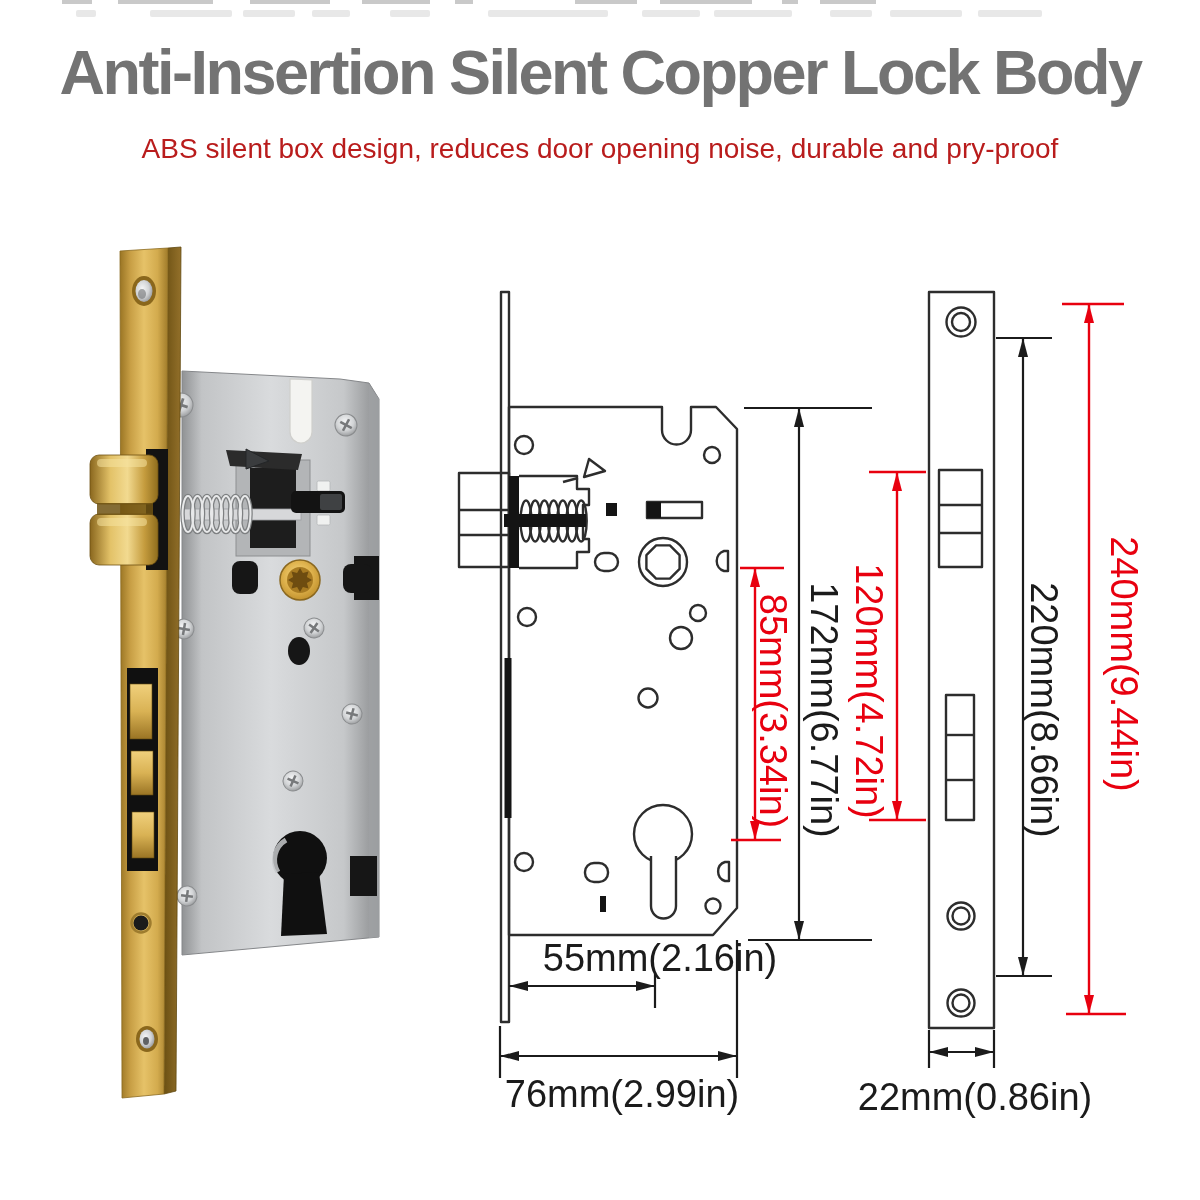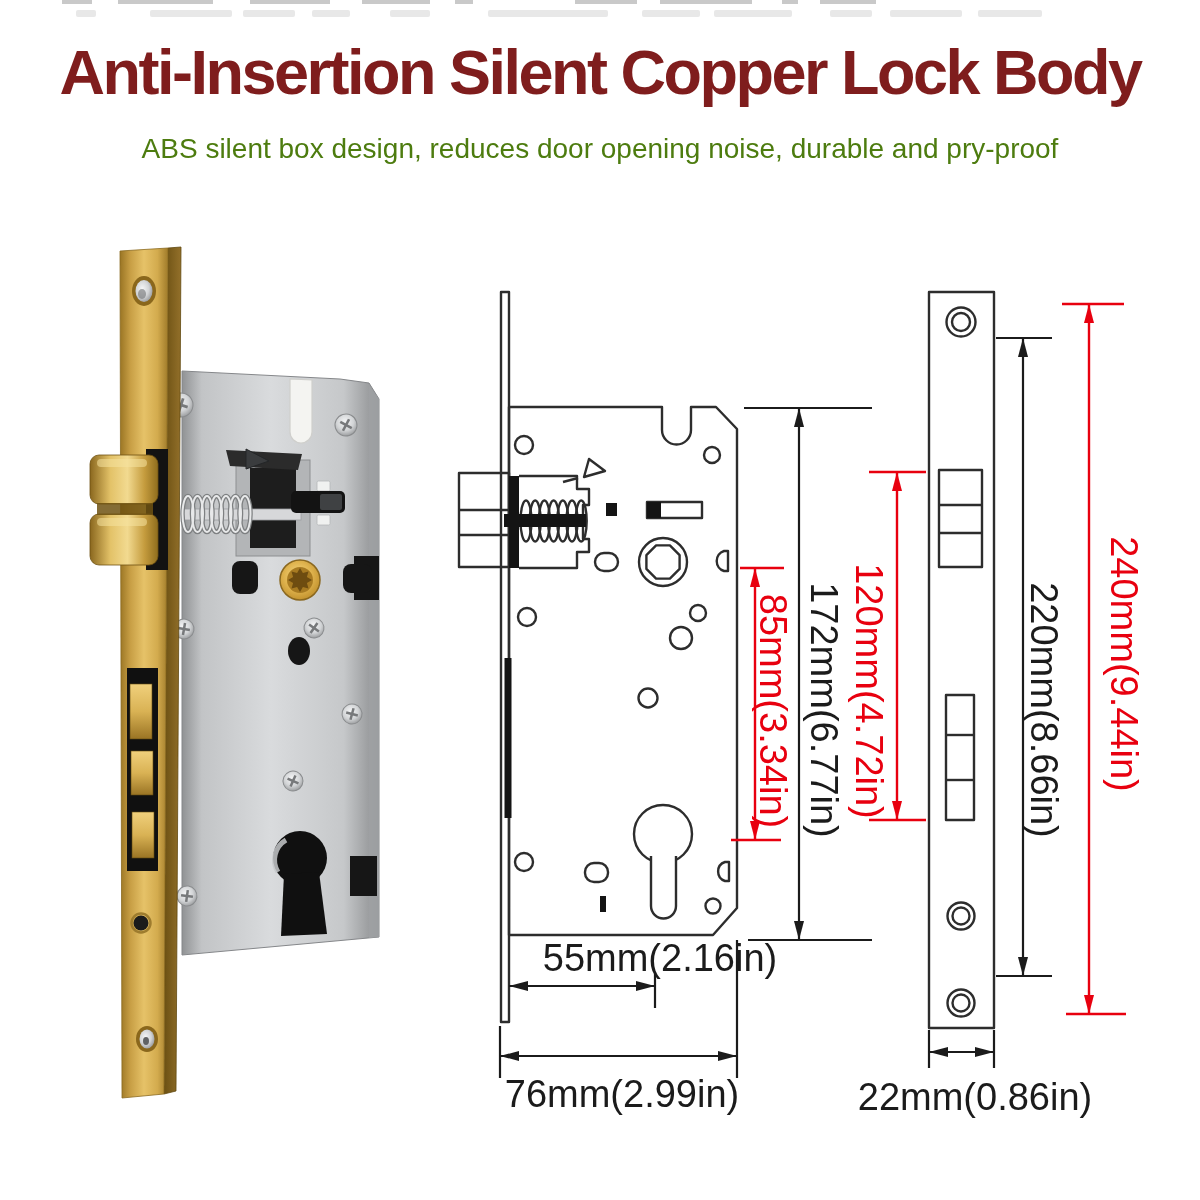--- a/index.html
+++ b/index.html
@@ -1,21 +1,21 @@
 <!DOCTYPE html>
 <html><head>
 <meta charset="utf-8">
 <style>
   html,body{margin:0;padding:0;background:#fff;}
   .page{position:relative;width:1200px;height:1200px;background:#ffffff;overflow:hidden;
         font-family:"Liberation Sans",sans-serif;}
   .title{position:absolute;top:36px;left:0;right:0;margin:0;text-align:center;
-         font-size:63px;font-weight:700;letter-spacing:-2.5px;color:#7f1d1d;line-height:1.15;}
+         font-size:63px;font-weight:700;letter-spacing:-2.5px;color:#737373;line-height:1.15;}
   .subtitle{position:absolute;top:133px;left:0;right:0;margin:0;text-align:center;
-            font-size:28px;font-weight:400;color:#4d7c0f;}
+            font-size:28px;font-weight:400;color:#b91c1c;}
   svg.diagram{position:absolute;left:0;top:0;}
   svg text{font-family:"Liberation Sans",sans-serif;}
   .dim{font-size:38px;fill:#1b1b1b;}
   .dimred{font-size:38px;fill:#e8000f;}
   .ln{stroke:#2d2d2d;stroke-width:2.4;fill:none;stroke-linejoin:round;stroke-linecap:butt;}
   .lnf{stroke:#2d2d2d;stroke-width:2.4;fill:#ffffff;stroke-linejoin:round;}
   .dml{stroke:#1b1b1b;stroke-width:2.2;fill:none;}
   .dmlr{stroke:#e8000f;stroke-width:2.4;fill:none;}
   .ah{fill:#1b1b1b;stroke:none;}
   .ahr{fill:#e8000f;stroke:none;}

